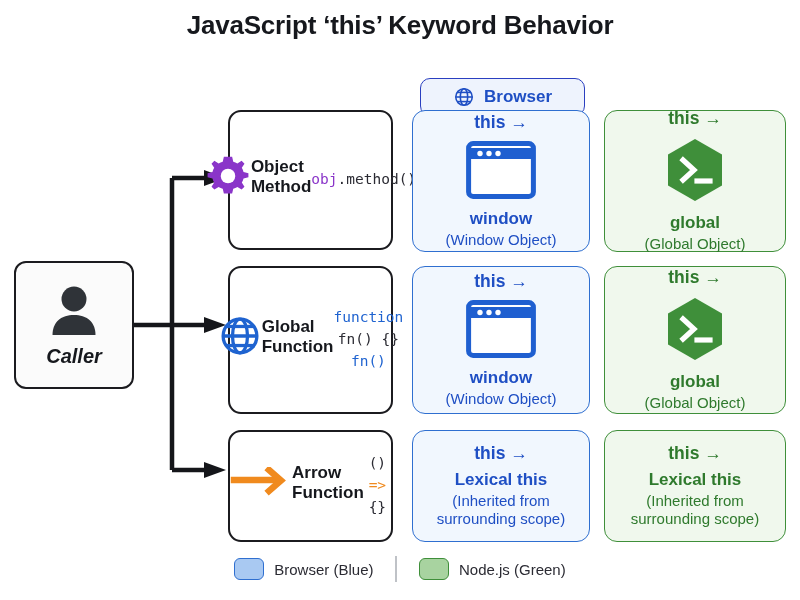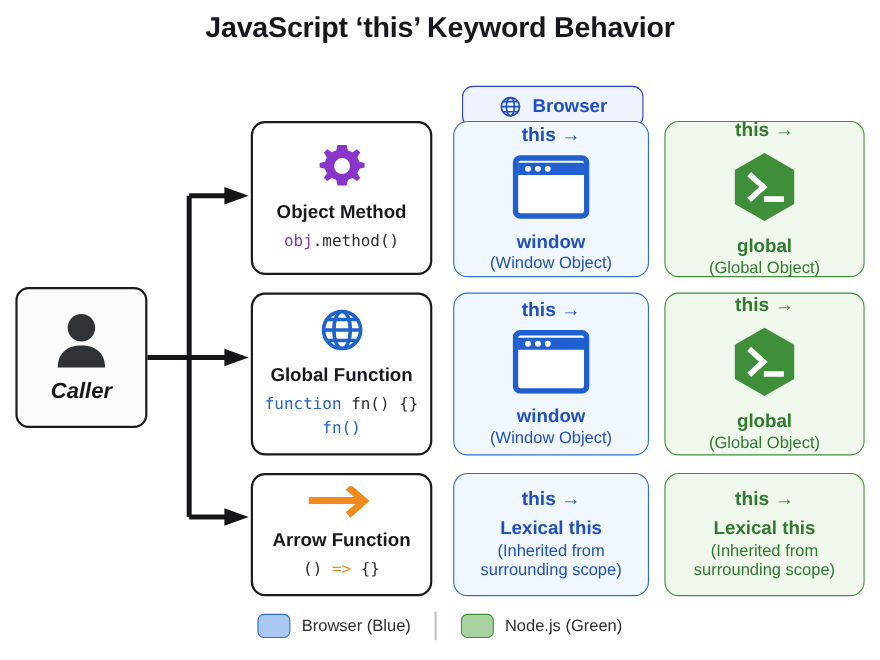--- a/index.html
+++ b/index.html
@@ -103,21 +103,21 @@
   
   .call-card {
     position: absolute;
     left: 228px;
     width: 165px;
     border: 2.2px solid #1b1b1f;
     border-radius: 13px;
     background: #ffffff;
     box-sizing: border-box;
     display: flex;
-    flex-direction: column;
+    flex-direction: row;
     align-items: center;
     justify-content: center;
   }
   .call-card-1 { top: 110px; height: 140px; }
   .call-card-2 { top: 266px; height: 148px; }
   .call-card-3 { top: 430px; height: 112px; }
 
   .call-icon { margin-bottom: 4px; display: block; }
   .call-title {
     font-size: 17px;

